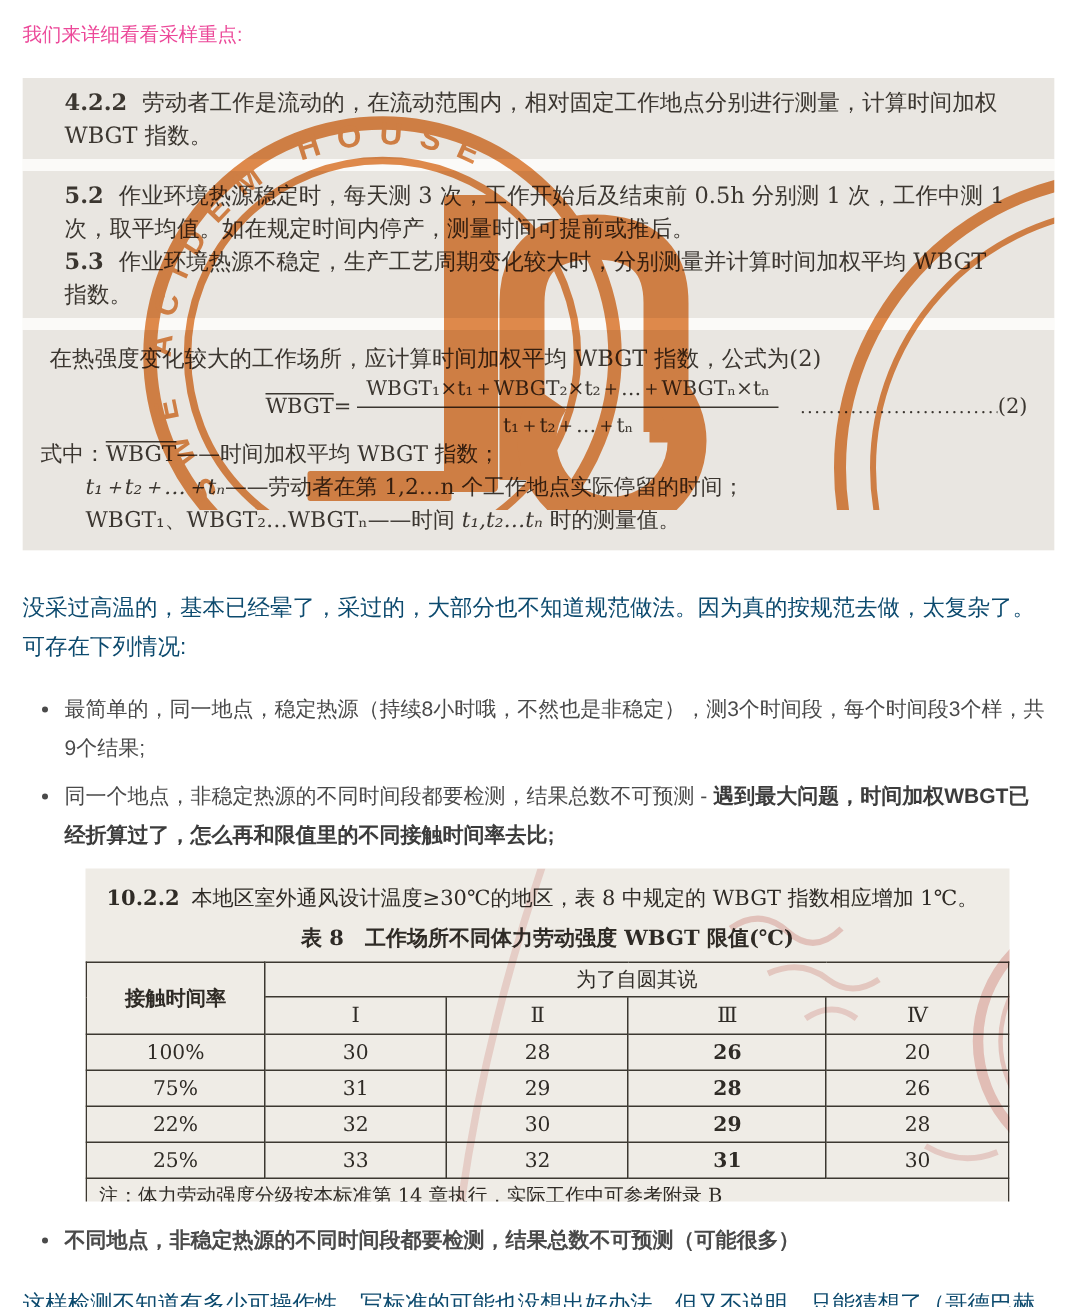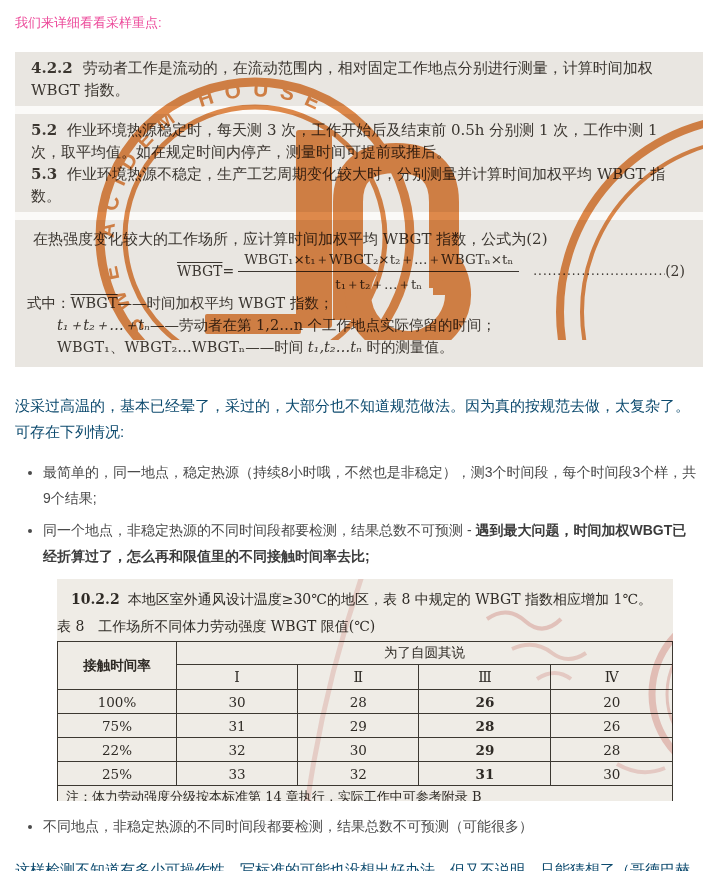--- a/index.html
+++ b/index.html
@@ -10,21 +10,21 @@
   .intro{margin:0 0 16px;font-size:13px;line-height:26px;color:#ec4899;}
   .para{margin:26px 0 12px;font-size:15px;line-height:26px;color:#0c4a6e;}
   .para.final{margin:18px 0 0;}
   ul.blist{margin:14px 0 10px;padding-left:28px;color:#4a4a4a;}
   ul.blist li{font-size:14px;line-height:26px;margin:0 0 6px;}
   ul.blist li strong{font-weight:bold;color:#3c3c3c;}
 
   
   .scan1{position:relative;width:688px;margin:0 0 10px;background:#fbfaf8;overflow:hidden;
          font-family:"DejaVu Serif","Liberation Serif",serif;color:#3b3630;}
-  .band{background:#e9e6e1;padding:5px 16px;font-size:15px;line-height:22px;}
+  .band{background:#e9e6e1;padding:5px 28px;font-size:15px;line-height:22px;}
   .band .cnum{font-weight:bold;margin-right:10px;}
   .gap{height:8px;background:#fbfaf8;}
   .b3{padding:8px 12px 9px;}
   .clause-intro{margin:0;text-indent:6px;}
   .formula-row{display:flex;align-items:center;height:42px;font-size:14px;}
   .f-lhs{margin-left:150px;}
   .ov{text-decoration:overline;}
   .frac{display:inline-block;text-align:center;margin:0 4px;}
   .frac .num{display:block;border-bottom:1px solid #3b3630;padding:0 6px 1px;font-size:13.5px;}
   .frac .den{display:block;padding-top:1px;font-size:13.5px;}
@@ -35,21 +35,21 @@
   .var{font-style:italic;}
 
   .wm1{position:absolute;left:0;top:0;pointer-events:none;mix-blend-mode:multiply;opacity:.92;}
   .wm1 text{font-family:"Liberation Sans",sans-serif;font-weight:bold;}
 
   
   .scan2{position:relative;width:616px;height:222px;margin:10px 0 12px 42px;background:#efece6;
          overflow:hidden;font-family:"DejaVu Serif","Liberation Serif",serif;color:#2f2b26;}
   .scan2 .clause{margin:10px 14px 0;font-size:14px;line-height:21px;}
   .scan2 .clause .cnum{font-weight:bold;margin-right:8px;}
-  .scan2 .tbl-title{margin:6px 0 5px;text-align:left;font-weight:normal;font-size:14px;line-height:20px;}
+  .scan2 .tbl-title{margin:6px 0 5px;text-align:center;font-weight:bold;font-size:14px;line-height:20px;}
   table.limits{border-collapse:collapse;margin:0 auto;width:616px;font-size:13.5px;background:transparent;}
   table.limits td{border:1px solid #3c3831;text-align:center;padding:0;height:23px;color:#2f2b26;}
   table.limits tr.hdr1 td{height:22px;}
   table.limits tr.hdr2 td{height:24px;font-size:14px;}
   table.limits td.corner{width:118px;font-weight:bold;font-size:13.5px;}
   table.limits td.boldcol{font-weight:bold;}
   table.limits td.note{height:22px;text-align:left;padding-left:8px;font-size:13px;}
   .wm2{position:absolute;left:0;top:0;pointer-events:none;mix-blend-mode:multiply;}
 </style>
 </head>
@@ -176,19 +176,19 @@
         <circle cx="680" cy="115" r="70" stroke-width="3" opacity="0.25"></circle>
         <path d="M250,226 Q266,110 306,-6" stroke-width="5" opacity="0.18"></path>
         <path d="M430,40 q20,-14 38,2 q18,16 36,-2" stroke-width="4" opacity="0.25"></path>
         <path d="M455,70 q22,-10 40,4 q16,12 34,0" stroke-width="4" opacity="0.22"></path>
         <path d="M480,100 q18,-12 34,0" stroke-width="4" opacity="0.2"></path>
         <path d="M560,185 q24,14 48,4" stroke-width="4" opacity="0.2"></path>
       </g>
     </svg>
   </figure>
 
-  <ul class="blist" style="margin-top:0;">
+  <ul class="blist" style="margin-top:0;font-weight:bold;">
     <li><span>不同地点，非稳定热源的不同时间段都要检测，结果总数不可预测（可能很多）</span></li>
   </ul>
 
   <p class="para final">这样检测不知道有多少可操作性，写标准的可能也没想出好办法，但又不说明，只能猜想了（哥德巴赫猜想?）。为了自圆其说，我们还是需转向TLV筛选标准，注意看备注。</p>
 
 </div>
 
 </body></html>

